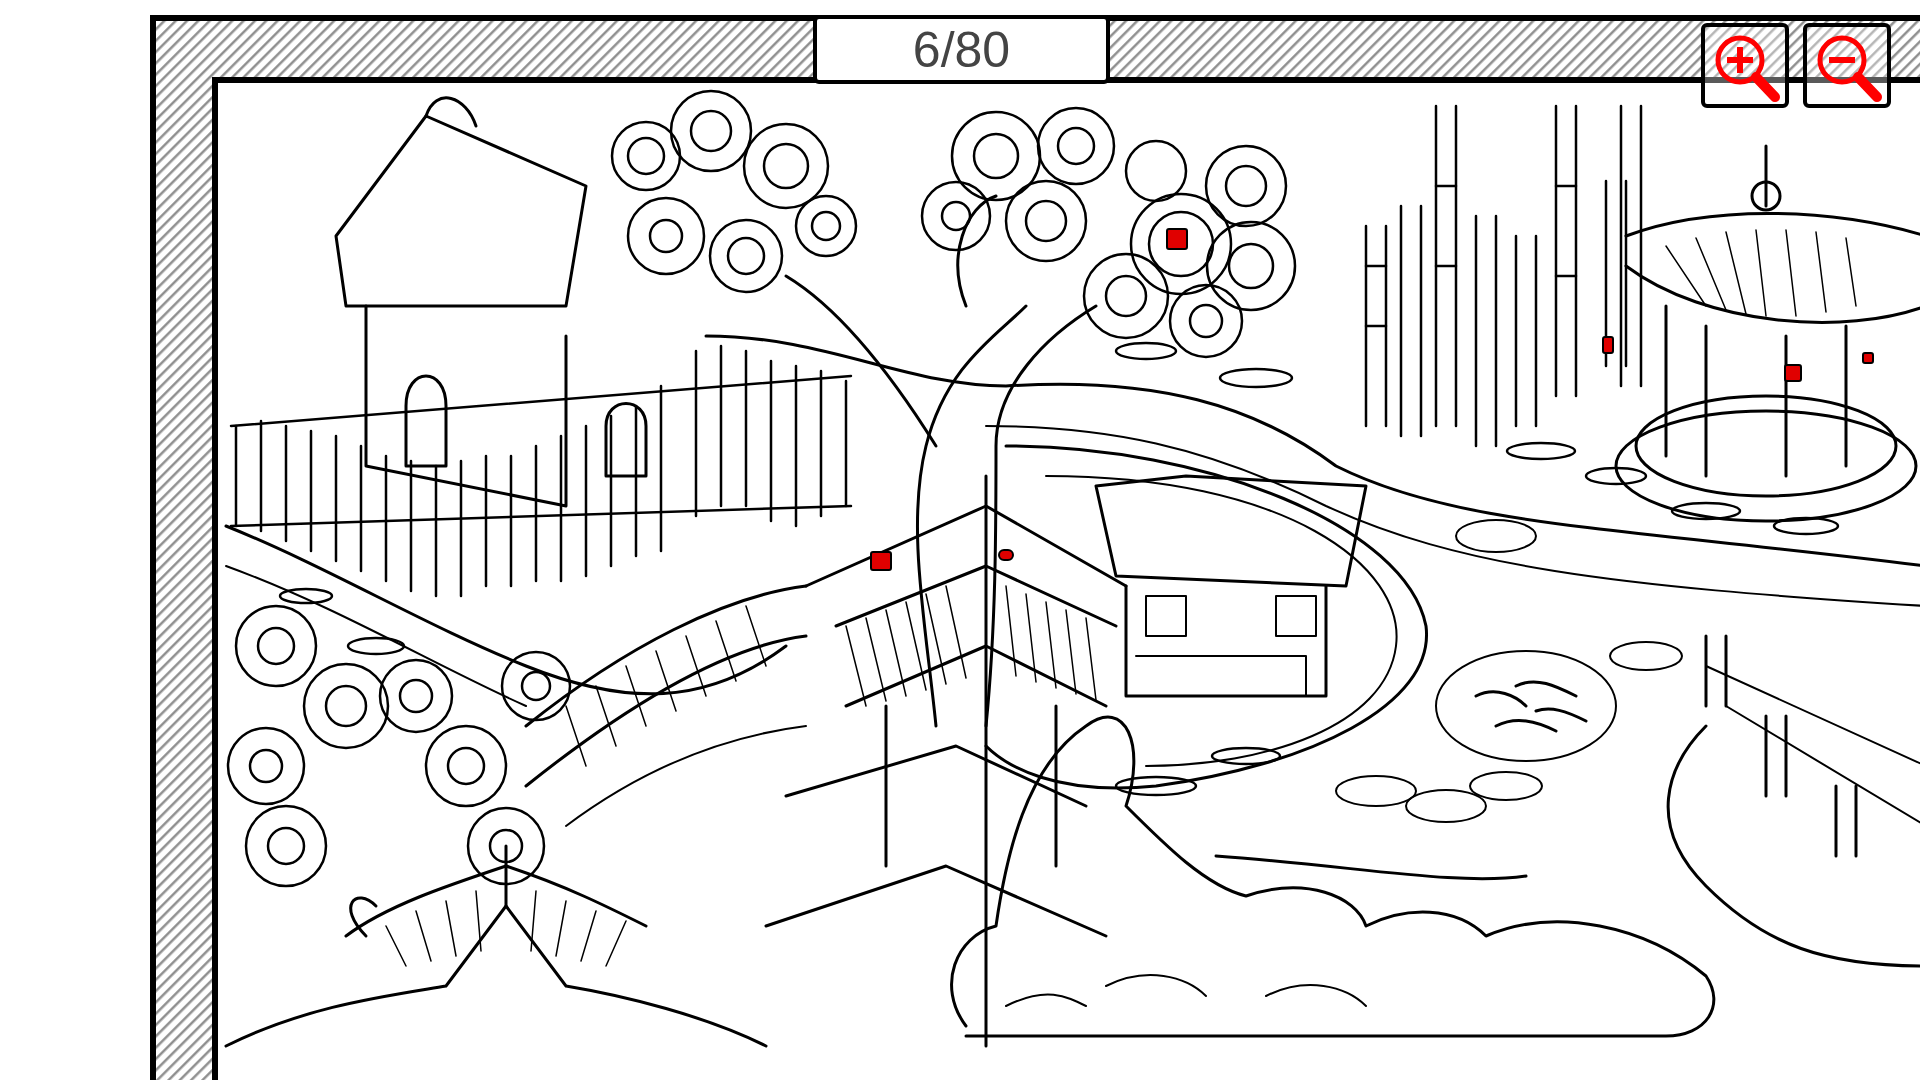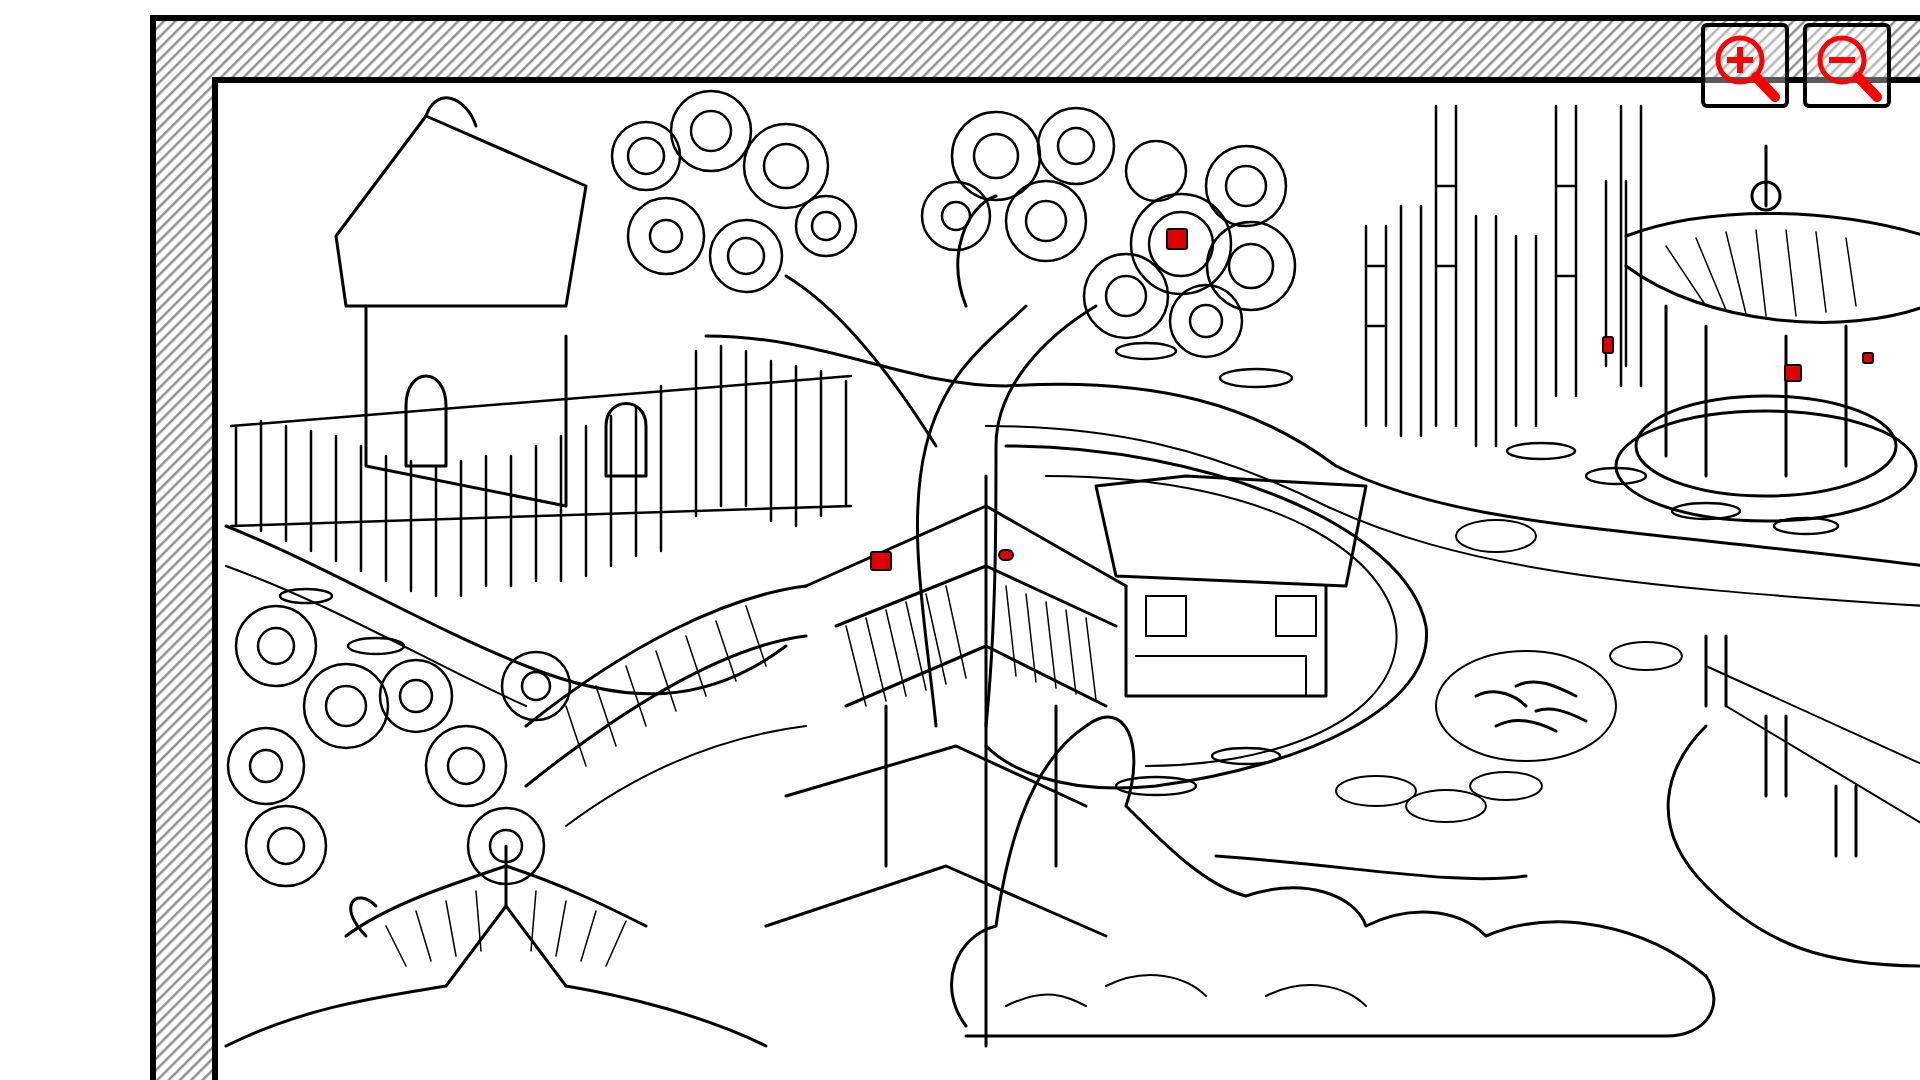--- a/index.html
+++ b/index.html
@@ -213,20 +213,23 @@
     </svg>
   </div>
 
   <div class="marker" style="left:1166px;top:228px;width:22px;height:22px;"></div>
   <div class="marker" style="left:870px;top:551px;width:22px;height:20px;"></div>
   <div class="marker" style="left:998px;top:549px;width:16px;height:12px;border-radius:8px;"></div>
   <div class="marker" style="left:1602px;top:336px;width:12px;height:18px;"></div>
   <div class="marker" style="left:1784px;top:364px;width:18px;height:18px;"></div>
   <div class="marker" style="left:1862px;top:352px;width:12px;height:12px;"></div>
 
+  <div id="counter">
+    <span>6/80</span>
+  </div>
 
   <div id="zoom-in-btn" class="zoom-btn">
     <svg viewBox="0 0 80 77" xmlns="http://www.w3.org/2000/svg">
       <circle cx="35" cy="33" r="22" fill="none" stroke="#ff0000" stroke-width="5"></circle>
       <line x1="35" y1="20" x2="35" y2="46" stroke="#ff0000" stroke-width="6"></line>
       <line x1="22" y1="33" x2="48" y2="33" stroke="#ff0000" stroke-width="6"></line>
       <line x1="51" y1="50" x2="70" y2="70" stroke="#ff0000" stroke-width="10" stroke-linecap="round"></line>
     </svg>
   </div>
 

